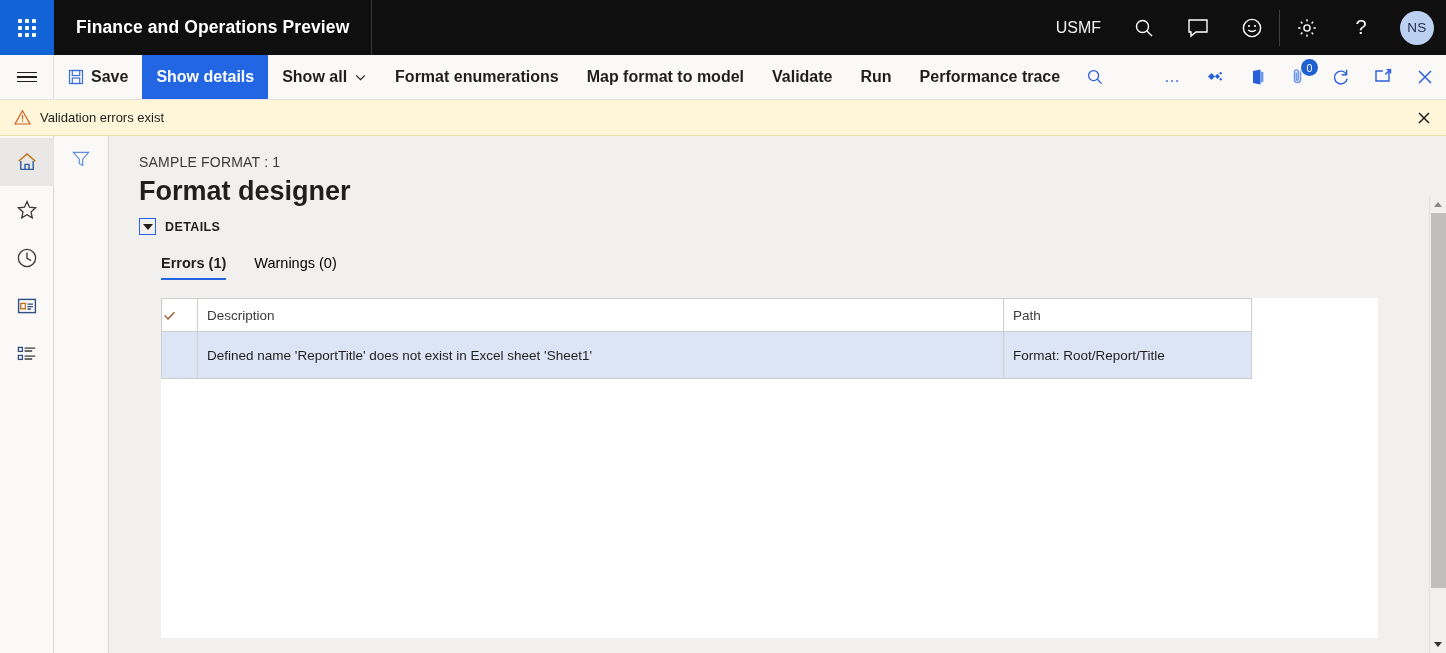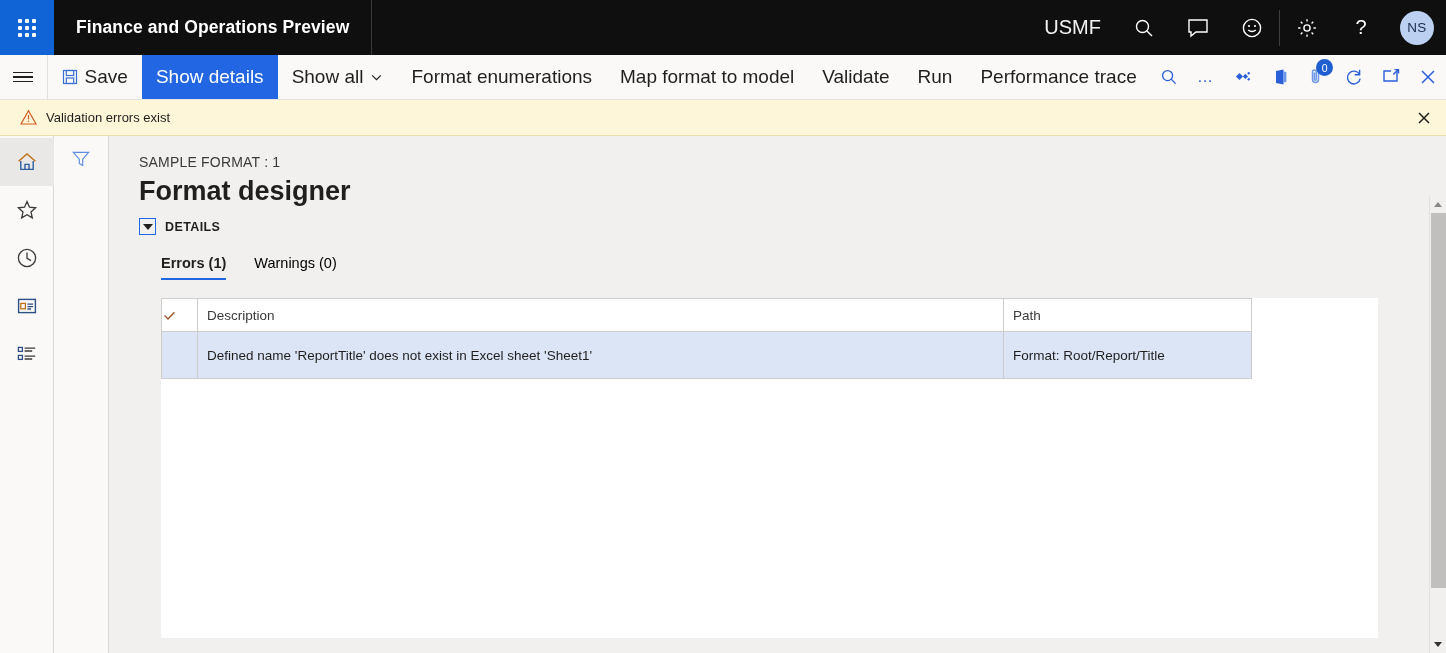--- a/index.html
+++ b/index.html
@@ -36,21 +36,21 @@
   .app-title {
     display: flex; align-items: center;
     padding: 0 22px;
     color: #ffffff; font-size: 17.5px; font-weight: bold;
     letter-spacing: .1px;
     border-right: 1px solid #3a3a3a;
   }
   .top-spacer { flex: 1; }
   .top-right { display: flex; align-items: center; }
   .top-company {
-    color: #f2f2f2; font-size: 20px; padding: 0 16px;
+    color: #f2f2f2; font-size: 16px; padding: 0 16px;
     display: flex; align-items: center; height: 100%;
     cursor: pointer;
   }
   .top-icon {
     width: 54px; height: 55px;
     display: flex; align-items: center; justify-content: center;
     color: #ffffff; cursor: pointer;
   }
   .top-sep { width: 1px; height: 36px; background: #3f3f3f; align-self: center; }
   .avatar-wrap { width: 58px; height: 55px; display: flex; align-items: center; justify-content: center; cursor: pointer;}
@@ -68,22 +68,22 @@
     background: #faf9f8;
     border-bottom: 1px solid #e6e3e0;
   }
   .hamburger {
     width: 54px; display: flex; align-items: center; justify-content: center;
     cursor: pointer; border-right: 1px solid #e1dedb; background: #faf9f8;
   }
   .hamburger span { display: block; width: 20px; height: 1.6px; background: #201f1e; margin: 3px 0; }
   .cmd-btn {
     display: flex; align-items: center; gap: 7px;
-    padding: 0 14px; font-size: 19px; color: #201f1e;
-    cursor: pointer; white-space: nowrap;
+    padding: 0 14px; font-size: 16px; color: #201f1e;
+    cursor: pointer; white-space: nowrap; font-weight: bold;
   }
   .cmd-btn.active { background: #2266e3; color: #ffffff; }
   .cmd-spacer { flex: 1; }
   .cmd-icon-btn {
     width: 42px; display: flex; align-items: center; justify-content: center;
     color: #2b5fd9; cursor: pointer;
   }
   .cmd-icon-btn.close { color: #2b5fd9; }
   .badge-wrap { position: relative; }
   .badge {
@@ -92,21 +92,21 @@
     min-width: 17px; height: 17px; border-radius: 50%;
     font-size: 10.5px; display: flex; align-items: center; justify-content: center;
   }
 
   
   .msgbar {
     display: flex; align-items: center;
     height: 36px;
     background: #fdf6d9;
     border-bottom: 1px solid #eadfae;
-    padding-left: 20px;
+    padding-left: 14px;
   }
   .msgbar .warn { margin-right: 9px; display: flex; }
   .msgbar .text { font-size: 13px; color: #201f1e; }
   .msgbar .close { margin-left: auto; width: 44px; display: flex; align-items: center; justify-content: center; color: #201f1e; cursor: pointer; }
 
   
   .body {
     display: flex;
     height: 517px;
   }

